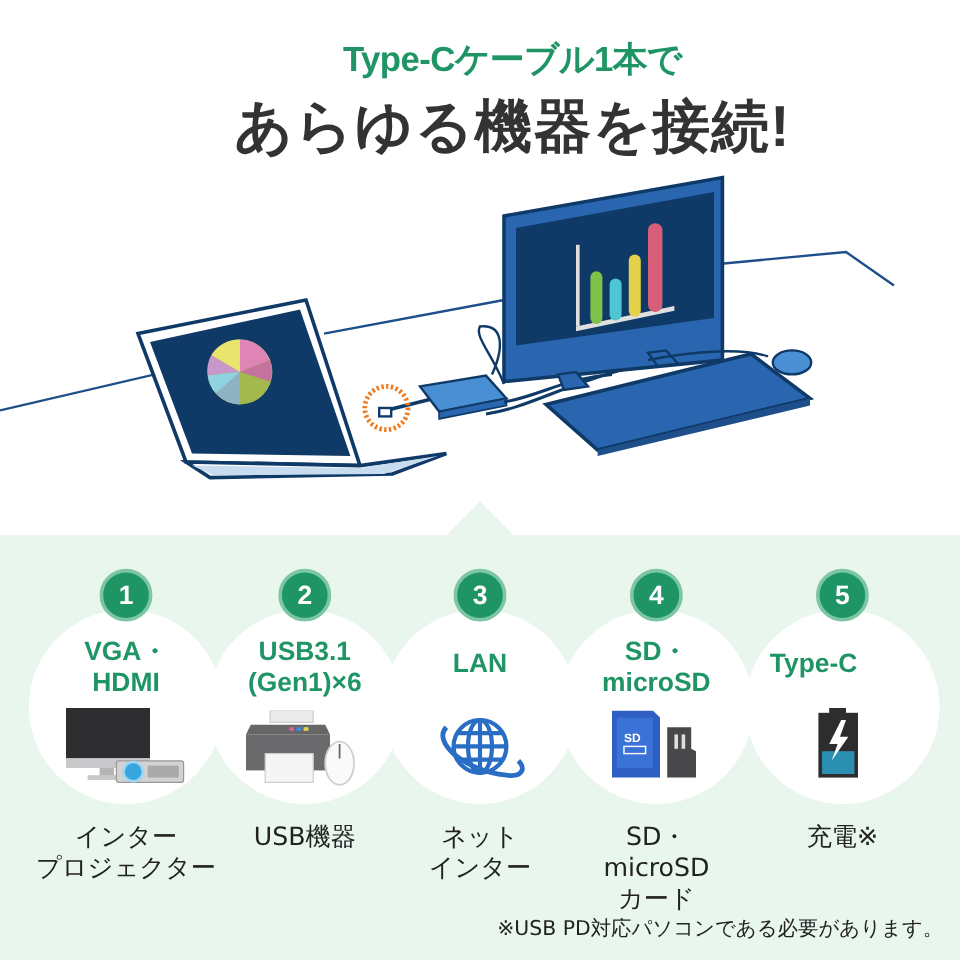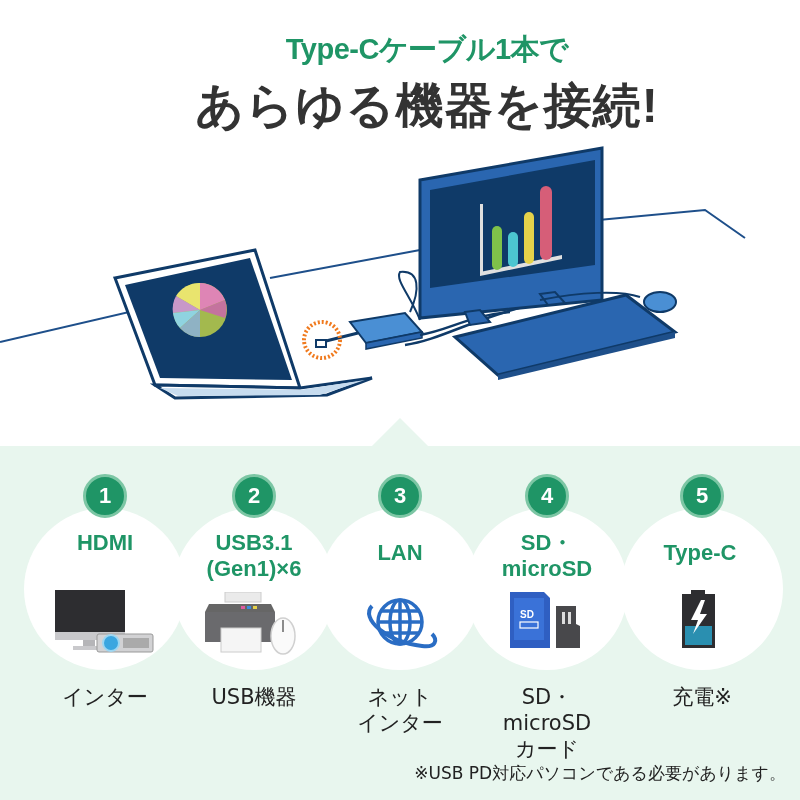--- a/index.html
+++ b/index.html
@@ -88,33 +88,35 @@
     <path d="M640,297 C620,290 580,292 540,300" fill="none" stroke="#0f3a68" stroke-width="2"></path>
   </g>
 </svg>
 
 <div class="panel"></div>
 <div class="pointer"></div>
 
 <div class="feature-circle" style="left:24px"></div>
 <div class="badge" style="left:83px">1</div>
 <div class="feature-label" style="left:25px;top:530px">
+  <div>VGA・</div>
     <div>HDMI</div>
 </div>
 <svg class="feature-icon" style="left:55px;top:590px" width="100" height="65">
   <rect x="0" y="0" width="70" height="42" fill="#2d2d30"></rect>
   <rect x="0" y="42" width="70" height="8" fill="#c9c9cc"></rect>
   <rect x="28" y="50" width="12" height="8" fill="#b5b5b8"></rect>
   <rect x="18" y="56" width="32" height="4" fill="#c9c9cc"></rect>
   <rect x="42" y="44" width="56" height="18" rx="2" fill="#d2d2d4" stroke="#999" stroke-width="1"></rect>
   <circle cx="56" cy="53" r="8" fill="#3aa6e0" stroke="#9cd6f2" stroke-width="2"></circle>
   <rect x="68" y="48" width="26" height="10" fill="#aaa"></rect>
 </svg>
 <div class="caption" style="left:25px;top:684px">
   <div>インター</div>
+    <div>プロジェクター</div>
 </div>
 
 <div class="feature-circle" style="left:173px"></div>
 <div class="badge" style="left:232px">2</div>
 <div class="feature-label" style="left:174px;top:530px">
   <div>USB3.1</div>
     <div>(Gen1)×6</div>
 </div>
 <svg class="feature-icon" style="left:203px;top:592px" width="100" height="65">
   <rect x="22" y="0" width="36" height="10" fill="#eaeaea" stroke="#ccc"></rect>
@@ -167,21 +169,21 @@
     <rect x="58" y="20" width="3" height="12" fill="#ddd"></rect>
 </svg>
 <div class="caption" style="left:467px;top:684px">
   <div>SD・</div>
     <div>microSD</div>
     <div>カード</div>
 </div>
 
 <div class="feature-circle" style="left:621px"></div>
 <div class="badge" style="left:680px">5</div>
-<div class="feature-label" style="left:620px;top:540px">
+<div class="feature-label" style="left:598px;top:540px">
   <div>Type-C</div>
 </div>
 <svg class="feature-icon" style="left:680px;top:590px" width="40" height="60">
   <rect x="11" y="0" width="14" height="5" fill="#2d2d30"></rect>
   <rect x="2" y="4" width="33" height="54" fill="#2d2d30"></rect>
   <rect x="5" y="36" width="27" height="19" fill="#2a8fb0"></rect>
   <polygon points="21,10 11,30 18,30 13,44 27,24 20,24 25,10" fill="#ffffff"></polygon>
 </svg>
 <div class="caption" style="left:622px;top:684px">
   <div>充電※</div>

